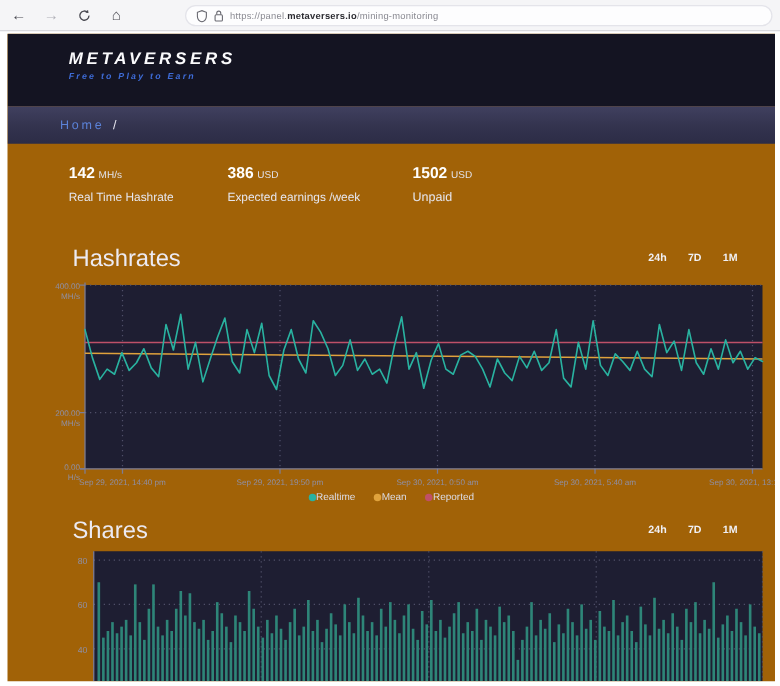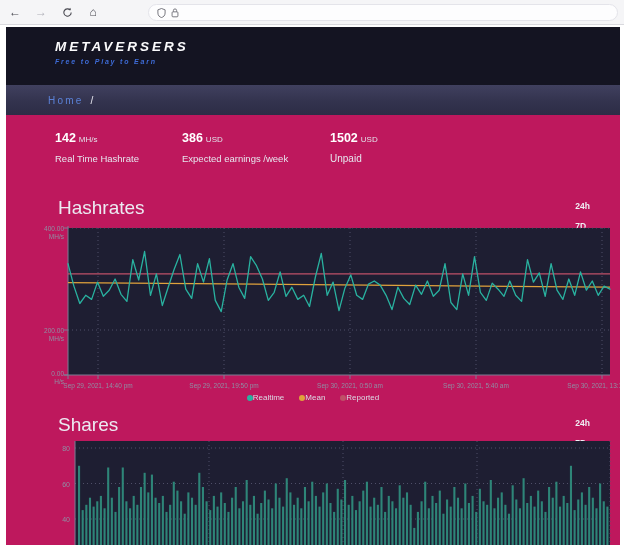--- a/index.html
+++ b/index.html
@@ -16,21 +16,21 @@
   .nav-btn svg { display:block; }
   .url-bar { position:absolute; left:148px; right:6px; top:4px; height:17px;
              background:#fdfdfe; border:1px solid #e4e4ea; border-radius:9px;
              display:flex; align-items:center; padding:0 8px; }
   .url-bar svg { margin-right:5px; flex:none; }
   .url-text { font-size:7.5px; color:#8a8a92; letter-spacing:.2px; white-space:nowrap; }
   .url-text .domain { color:#2b2b31; font-weight:bold; }
 
   
   .page { position:absolute; top:27px; left:6px; right:4px; bottom:4px;
-          background:#be185d; overflow:hidden; }
+          background:#a16207; overflow:hidden; }
 
   .site-header { position:absolute; top:0; left:0; right:0; height:58px; background:#141422; }
   .logo { position:absolute; left:49px; top:12px; }
   .logo-word { font-size:13.5px; font-weight:bold; font-style:italic; letter-spacing:3px;
                color:#fafafc; }
   .logo-tag { font-size:7px; font-weight:bold; font-style:italic; letter-spacing:1.8px; margin-top:4px; }
 
   .breadcrumb { position:absolute; top:58px; left:0; right:0; height:30px;
                 background:linear-gradient(180deg,#40405f 0%,#33334e 55%,#2c2c46 100%);
                 display:flex; align-items:center; padding-left:42px;
@@ -38,21 +38,21 @@
   .breadcrumb .sep { margin:0 7px; color:#e8e8f0; }
 
   .stat { position:absolute; top:104px; color:#ffffff; }
   .stat .line1 { display:flex; align-items:baseline; gap:3px; }
   .stat .val { font-size:12.5px; font-weight:bold; }
   .stat .unit { font-size:8px; color:#e2e2ea; }
   .stat .lbl { font-size:9.5px; color:#e6e6ee; margin-top:8px; }
   .stat .lbl.big { font-size:10px; }
 
   .section-title { position:absolute; left:52px; font-size:19px; color:#eceaf2; font-weight:400; }
-  .ranges { position:absolute; right:30px; display:flex; gap:10px;flex-direction:column; }
+  .ranges { position:absolute; right:30px; display:flex; gap:17px; }
   .range-btn { font-size:8.5px; font-weight:bold; color:#f0f0f5; cursor:pointer; }
 
   .chart-svg { position:absolute; left:0; display:block; }
 
   .legend { position:absolute; top:366px; left:0; right:0; display:flex;
             justify-content:center; gap:15px; align-items:center; }
   .legend-item { display:flex; align-items:center; }
   .legend-dot { width:6px; height:6px; border-radius:50%; display:inline-block; }
   .legend-label { font-size:8px; color:#dcdce6; }
 </style>
@@ -70,20 +70,21 @@
   </div>
   <div class="nav-btn">⌂</div>
   <div class="url-bar">
     <svg width="9" height="10" viewBox="0 0 10 11">
       <path d="M5 .5 9 2v3.5C9 8.5 7 10 5 10.5 3 10 1 8.5 1 5.5V2Z" fill="none" stroke="#6a6a72" stroke-width="1"></path>
     </svg>
     <svg width="8" height="10" viewBox="0 0 9 11">
       <rect x="1.2" y="4.2" width="6.6" height="5.6" rx="1" fill="none" stroke="#6a6a72" stroke-width="1"></rect>
       <path d="M2.7 4V2.7a1.8 1.8 0 0 1 3.6 0V4" fill="none" stroke="#6a6a72" stroke-width="1"></path>
     </svg>
+    <span class="url-text"><span>https://panel.</span><span class="domain">metaversers.io</span><span>/mining-monitoring</span></span>
   </div>
 </div>
 
 <div class="page">
 
   <div class="site-header">
     <div class="logo">
       <div class="logo-word">METAVERSERS</div>
       <div class="logo-tag" id="logo-tag" style="color: rgb(62, 108, 216);">Free to Play to Earn</div>
     </div>

